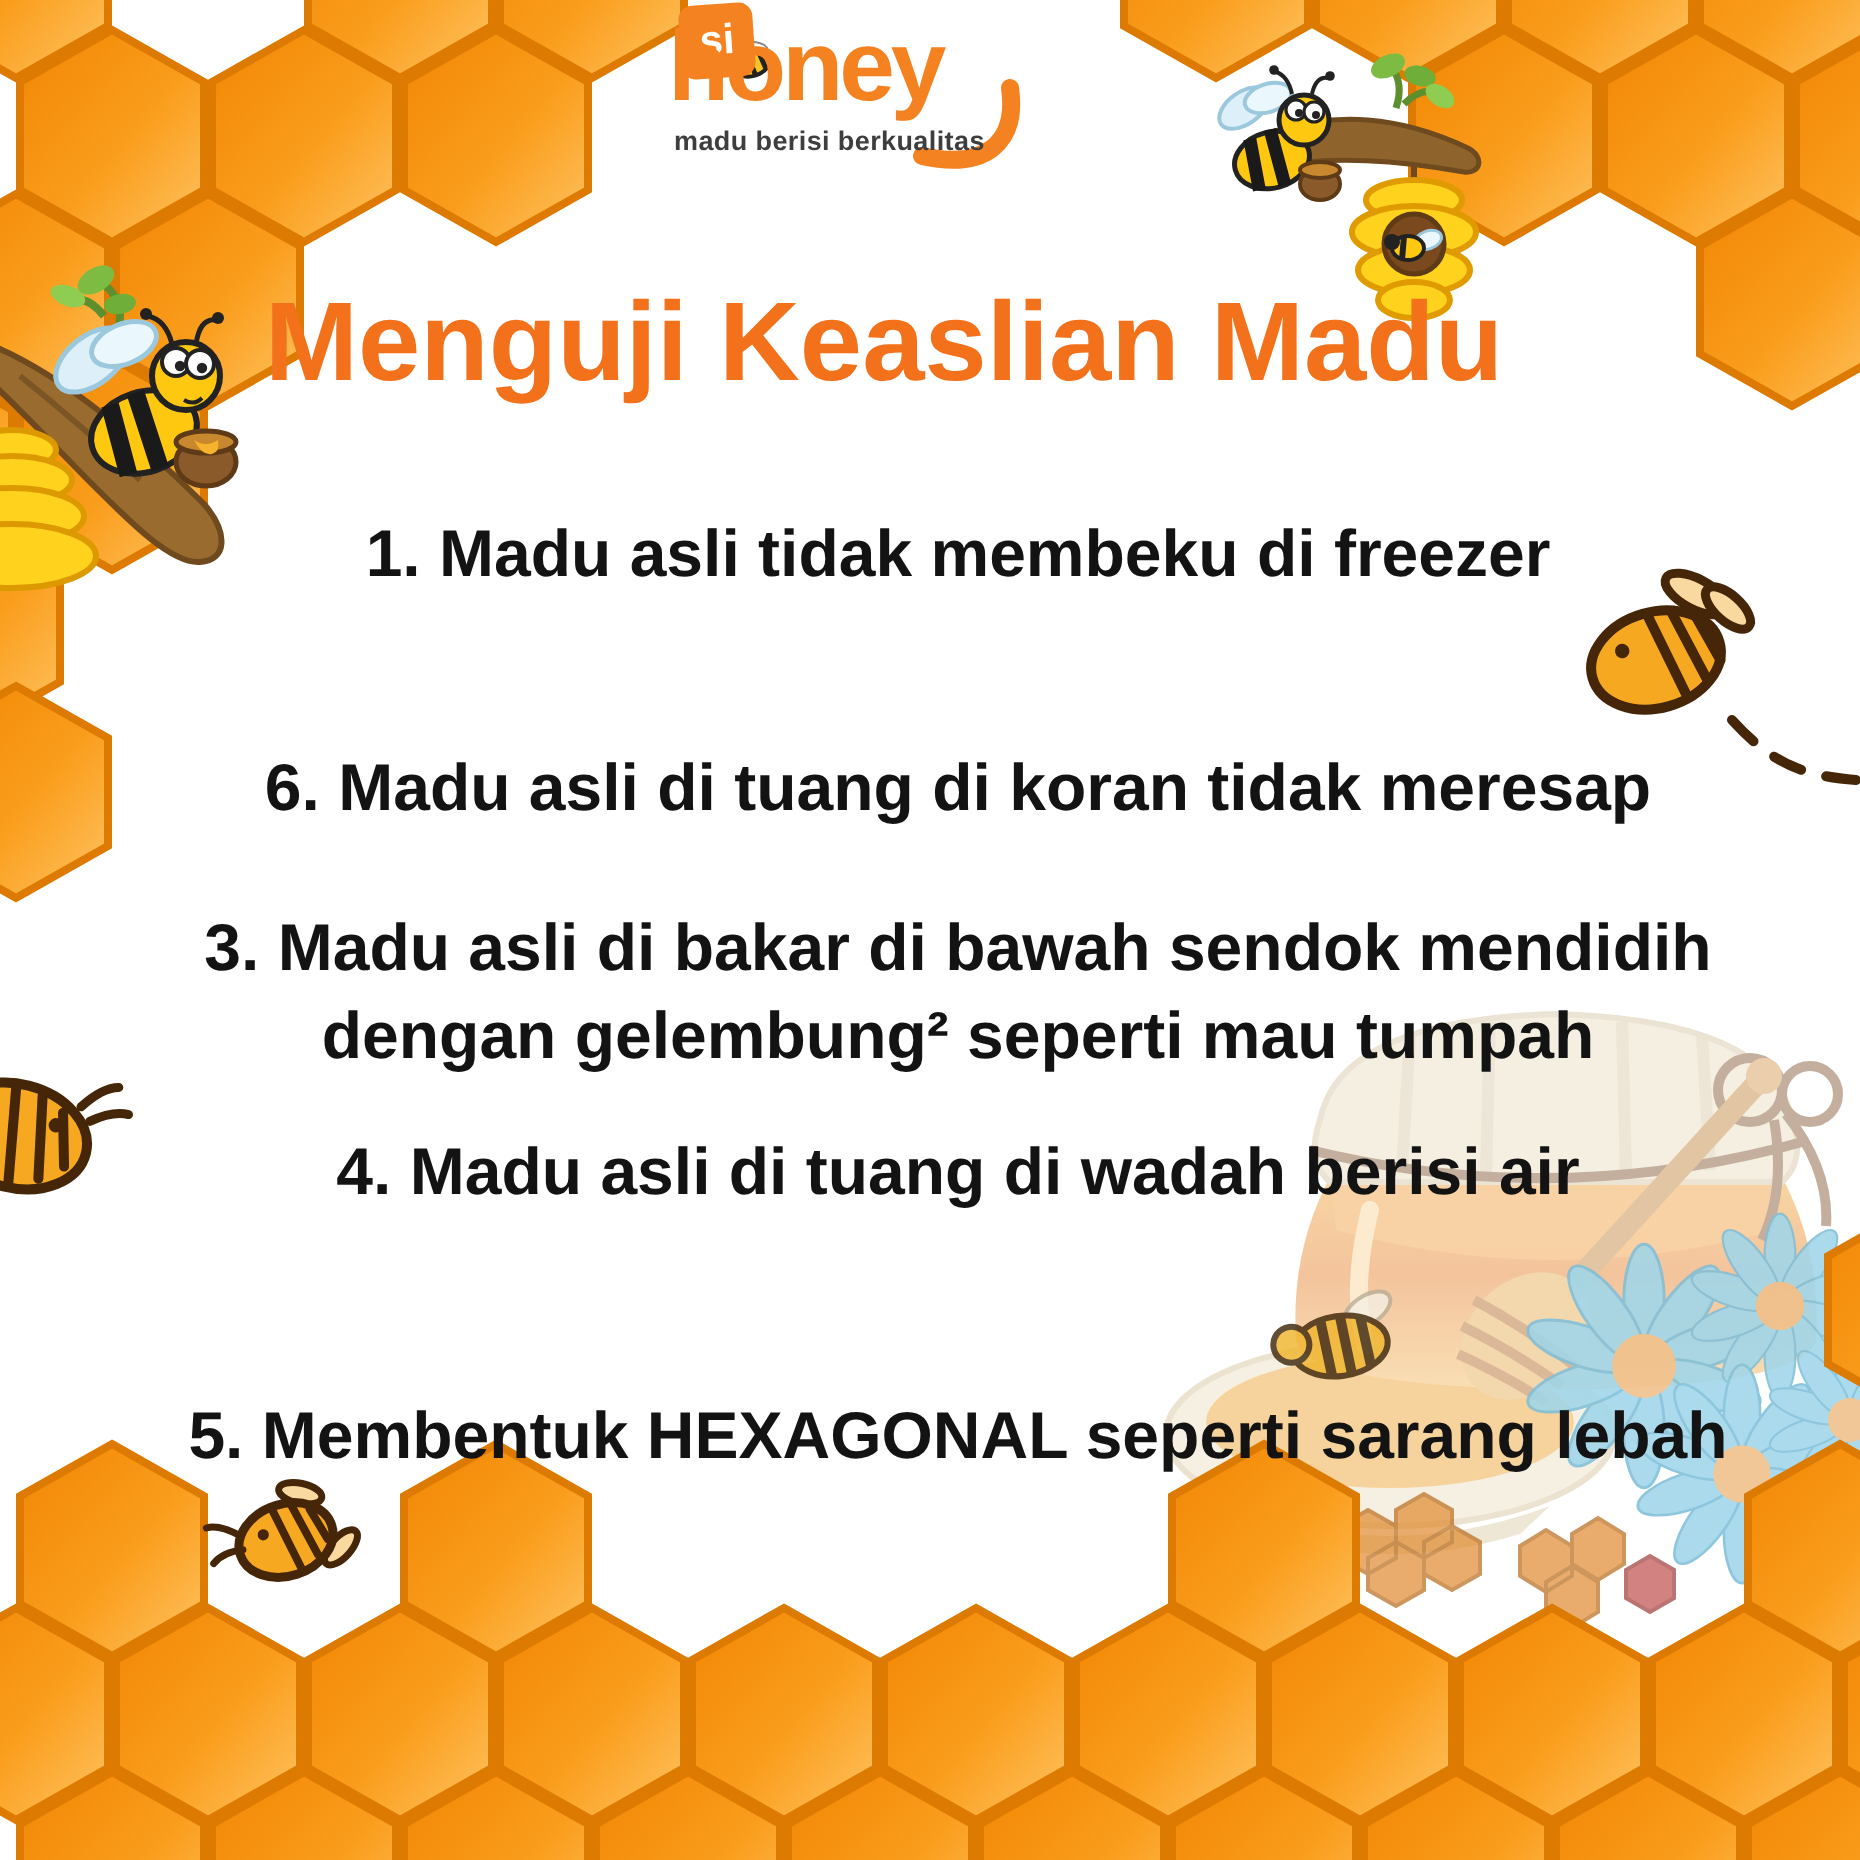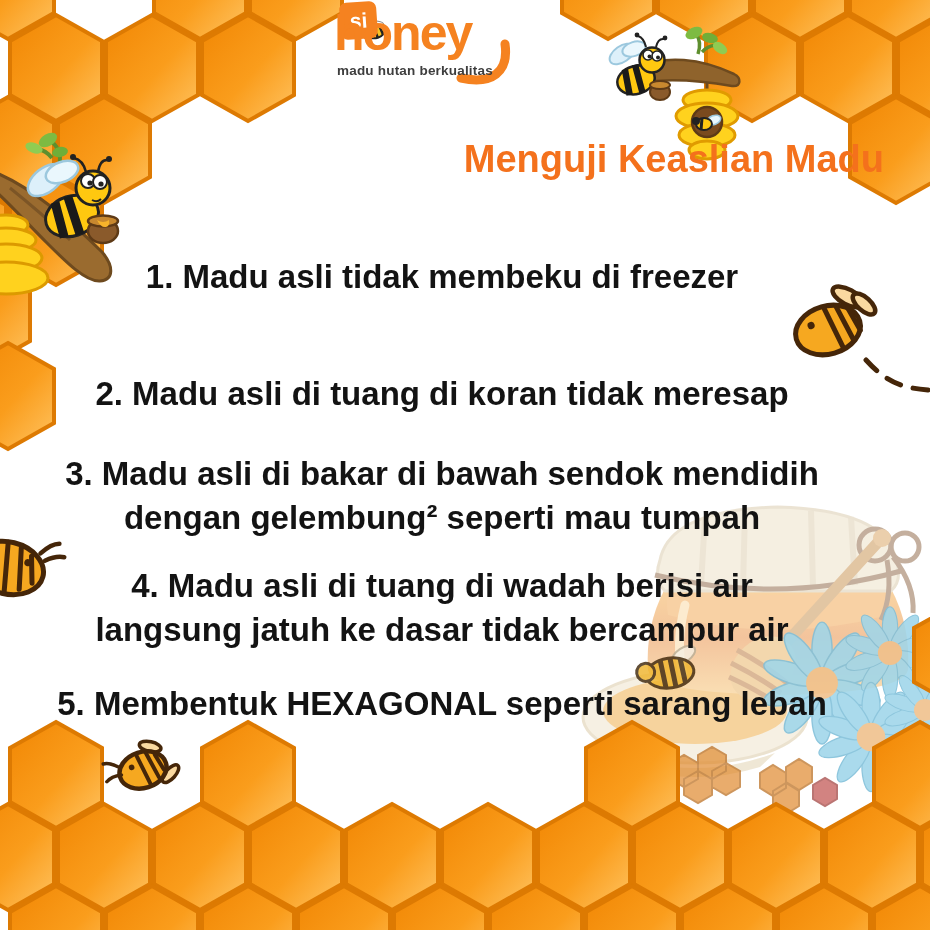--- a/index.html
+++ b/index.html
@@ -5,25 +5,25 @@
   html,body{margin:0;padding:0;background:#fff;}
   .canvas{position:relative;width:930px;height:930px;background:#ffffff;overflow:hidden;
           font-family:"Liberation Sans",sans-serif;}
   .deco{position:absolute;left:0;top:0;width:930px;height:930px;}
   .abs{position:absolute;}
   .logo-word{left:334px;top:4px;font-size:50px;font-weight:bold;letter-spacing:-2px;color:#F58220;}
   .logo-si{left:340px;top:2px;width:37px;height:37px;background:#F58220;border-radius:7px;
            transform:rotate(-4deg);display:flex;align-items:center;justify-content:center;
            color:#fff;font-size:21px;font-weight:bold;}
   .logo-tagline{left:337px;top:63px;font-size:13.5px;font-weight:bold;color:#3E3E3E;letter-spacing:.2px;}
-  .page-title{left:0;top:138px;width:884px;text-align:right;font-size:38px;font-weight:bold;
+  .page-title{left:0;top:138px;width:884px;text-align:center;font-size:56px;font-weight:bold;
               color:#F4711C;letter-spacing:0;}
   .pt{left:0;top:0;width:884px;text-align:center;color:#131313;font-size:33px;font-weight:bold;
-      line-height:44px;white-space:nowrap;}
-  .pt1{top:255px;} .pt2{top:372px;} .pt3{top:452px;} .pt4{top:564px;} .pt5{top:682px;}
+      line-height:44px;white-space:nowrap;padding-left:37px;}
+  .pt1{top:255px;} .pt2{top:372px;} .pt3{top:452px;} .pt4{top:564px;} .pt5{top:696px;}
 </style>
 </head>
 <body>
 
 <div class="canvas">
 
   <svg class="deco" viewBox="0 0 930 930">
     <defs>
       <linearGradient id="hg" x1="0" y1="0" x2="1" y2="1">
         <stop offset="0" stop-color="#F18603"></stop>
@@ -268,35 +268,34 @@
       <ellipse rx="9" ry="6" fill="#F7C325" stroke="#222" stroke-width="2"></ellipse>
       <path d="M-1,-6 L0,6 M5,-5 L6,5" stroke="#222" stroke-width="2.5"></path>
       <circle cx="-10" cy="-1" r="4.5" fill="#222"></circle>
     </g>
   </svg>
 
   <div class="abs logo-si">
     <span>si</span>
   </div>
   <div class="abs logo-word">honey</div>
-  <div class="abs logo-tagline">madu hutan berkualitas</div>
+  <div class="abs logo-tagline">madu berisi berkualitas</div>
 
   <div class="abs page-title">Menguji Keaslian Madu</div>
 
   <div class="abs pt pt1">
     <div>1. Madu asli tidak membeku di freezer</div>
   </div>
   <div class="abs pt pt2">
-    <div>2. Madu asli di tuang di koran tidak meresap</div>
+    <div>6. Madu asli di tuang di koran tidak meresap</div>
   </div>
   <div class="abs pt pt3">
     <div>3. Madu asli di bakar di bawah sendok mendidih</div>
     <div>dengan gelembung² seperti mau tumpah</div>
   </div>
   <div class="abs pt pt4">
     <div>4. Madu asli di tuang di wadah berisi air</div>
-    <div>langsung jatuh ke dasar tidak bercampur air</div>
   </div>
   <div class="abs pt pt5">
     <div>5. Membentuk HEXAGONAL seperti sarang lebah</div>
   </div>
 
 </div>
 
 </body></html>

